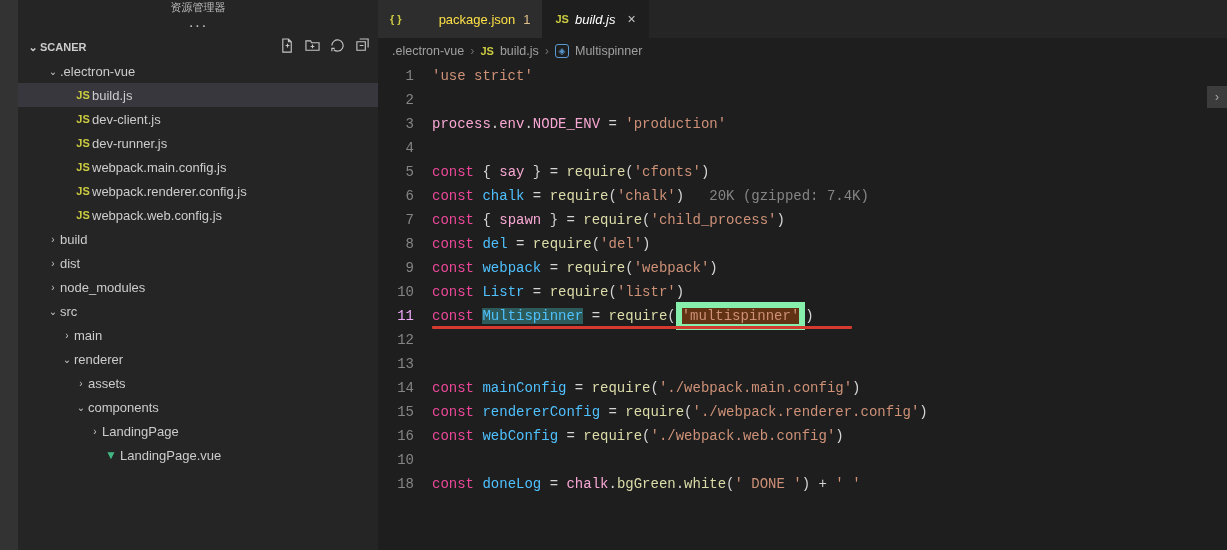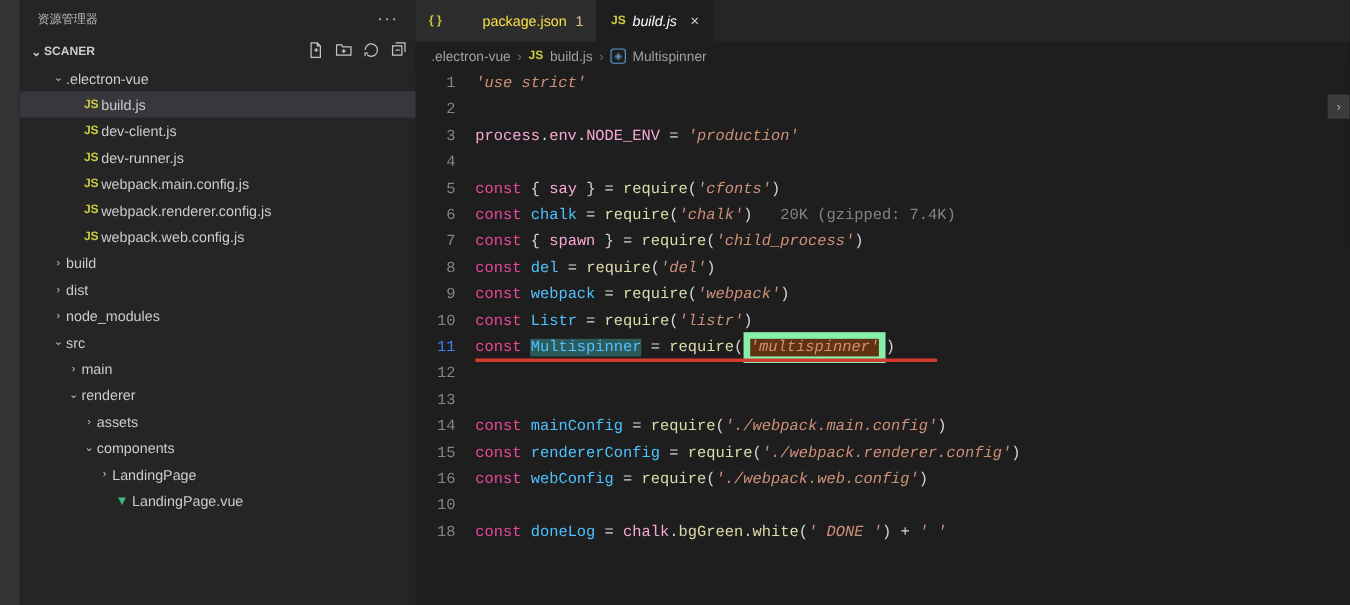--- a/index.html
+++ b/index.html
@@ -26,20 +26,21 @@
   flex-shrink: 0;
 }
 .sidebar-header {
   height: 35px;
   display: flex;
   align-items: center;
   padding: 0 16px;
   font-size: 11px;
   color: #bbbbbb;
   justify-content: space-between;
+  flex-direction: column;
 }
 .sidebar-header .more { font-size: 16px; letter-spacing: 1px; }
 .section-header {
   display: flex;
   align-items: center;
   padding: 2px 8px;
   font-size: 11px;
   font-weight: 700;
   color: #cccccc;
   height: 24px;
@@ -113,24 +114,24 @@
   overflow: hidden;
 }
 .gutter {
   width: 54px;
   text-align: right;
   padding-right: 18px;
   color: #858585;
   user-select: none;
 }
 .gutter .ln { height: 24px; }
-.gutter .ln.current { color: #3b82f6; }
+.gutter .ln.current { color: #f0abfc; }
 .code { flex:1; position: relative; }
 .code-line { height: 24px; white-space: pre; }
-.tok-str { color: #ce9178; font-style: italic; }
+.tok-str { color: #ce9178; }
 .tok-kw { color: #ec4899; }
 .tok-var { color: #f9a8d4; }
 .tok-fn { color: #dcdcaa; }
 .tok-const { color: #4fc1ff; }
 .tok-pun { color: #d4d4d4; }
 .tok-hint { color: #858585; }
 .hl-sel { background: #2d5b5b; }
 .hl-find { background: #613214; border:6px solid #86efac; padding:0; box-sizing:border-box;}
 .underline-red {
   position: absolute;

